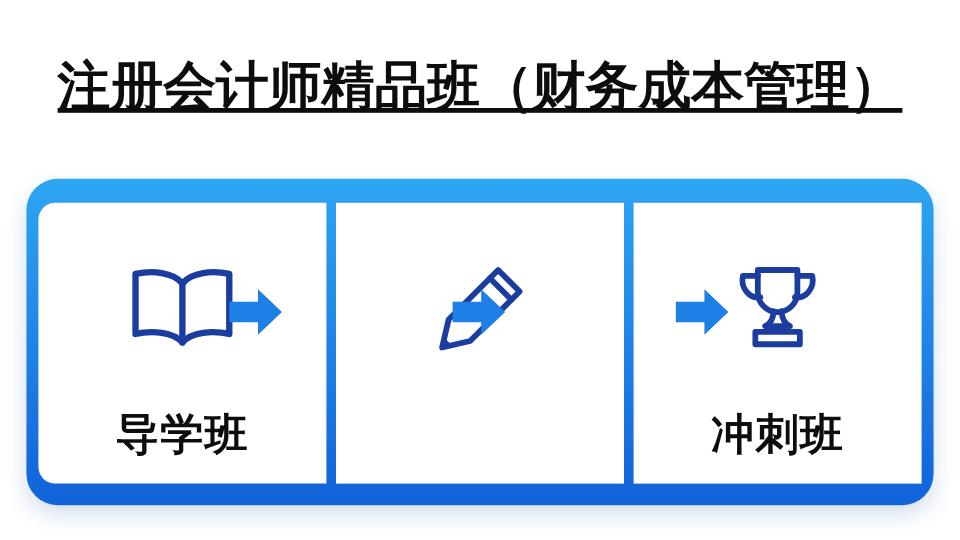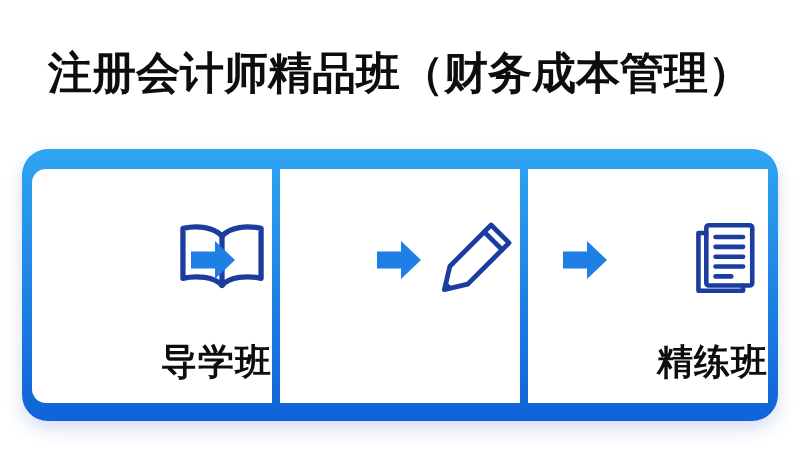--- a/index.html
+++ b/index.html
@@ -13,31 +13,32 @@
   *{box-sizing:border-box;}
   html,body{margin:0;padding:0;}
   body{
     width:800px;height:450px;background:#ffffff;overflow:hidden;
     font-family:"Liberation Sans","DejaVu Sans",sans-serif;
   }
   .title{
     margin:0;padding-top:48px;text-align:center;
     font-size:44px;line-height:1.15;font-weight:800;color:var(--label-black);
     letter-spacing:0;
+    text-decoration:underline;
   }
   .panel{
     position:relative;margin:50px auto 0;width:756px;height:272px;
     border-radius:26px;
     background:linear-gradient(180deg,var(--panel-blue-light) 0%,var(--panel-blue) 100%);
     padding:20px 10px 18px;display:flex;gap:8px;
     box-shadow:0 8px 18px rgba(20,80,180,.18);
   }
   .stage{
     flex:1;background:var(--card-white);
-    display:flex;flex-direction:column;align-items:flex-end;justify-content:space-between;
+    display:flex;flex-direction:column;align-items:center;justify-content:space-between;
     padding:36px 0 16px;
   }
   .stage:first-child{border-radius:14px 0 0 14px;}
   .stage:last-child{border-radius:0 14px 14px 0;}
   .icon-box{
     height:106px;display:flex;align-items:center;justify-content:center;
     color:var(--icon-blue);
   }
   .icon-box svg{stroke:currentColor;fill:none;stroke-linejoin:round;stroke-linecap:round;}
   .stage-label{
@@ -71,35 +72,33 @@
     <div class="stage">
       <div class="icon-box">
         <svg width="88" height="88" viewBox="0 0 64 64" stroke-width="3.5">
           <path d="M43 8 L56 21 L26 51 L9 55 L13 38 Z"></path>
           <path d="M38 13 L51 26"></path>
           <path d="M9 55 L15 53.6 L10.4 49 Z" fill="currentColor" stroke="none"></path>
         </svg>
       </div>
     </div>
 
+
     <div class="stage">
       <div class="icon-box">
-        <svg width="84" height="84" viewBox="0 0 64 64" stroke-width="3.5">
-          <rect x="17" y="7" width="35" height="46" rx="2"></rect>
-          <path d="M17 13 H11 V57 H45 V53"></path>
-          <path d="M24 16 H45"></path>
-          <path d="M24 23.5 H45"></path>
-          <path d="M24 31 H45"></path>
-          <path d="M24 38.5 H45"></path>
-          <path d="M24 46 H36"></path>
+        <svg width="88" height="88" viewBox="0 0 64 64" stroke-width="3.5">
+          <path d="M20 8 h24 v13.5 a12 12 0 0 1 -24 0 z"></path>
+          <path d="M20 11.5 h-9 a9.5 10.5 0 0 0 10.5 13"></path>
+          <path d="M44 11.5 h9 a9.5 10.5 0 0 1 -10.5 13"></path>
+          <path d="M29.5 33 c0 4.5 -2 7.5 -5 9 h15 c-3 -1.5 -5 -4.5 -5 -9"></path>
+          <path d="M18.5 45.5 h27 v7.5 h-27 z"></path>
         </svg>
       </div>
-      <div class="stage-label">精练班</div>
+      <div class="stage-label">冲刺班</div>
     </div>
-
 
     <div class="arrow arrow-1">
       <svg width="46" height="42" viewBox="0 0 46 42">
         <polygon points="0,12.5 24,12.5 24,2 44,21 24,40 24,29.5 0,29.5" fill="currentColor"></polygon>
       </svg>
     </div>
     <div class="arrow arrow-2">
       <svg width="46" height="42" viewBox="0 0 46 42">
         <polygon points="0,12.5 24,12.5 24,2 44,21 24,40 24,29.5 0,29.5" fill="currentColor"></polygon>
       </svg>

